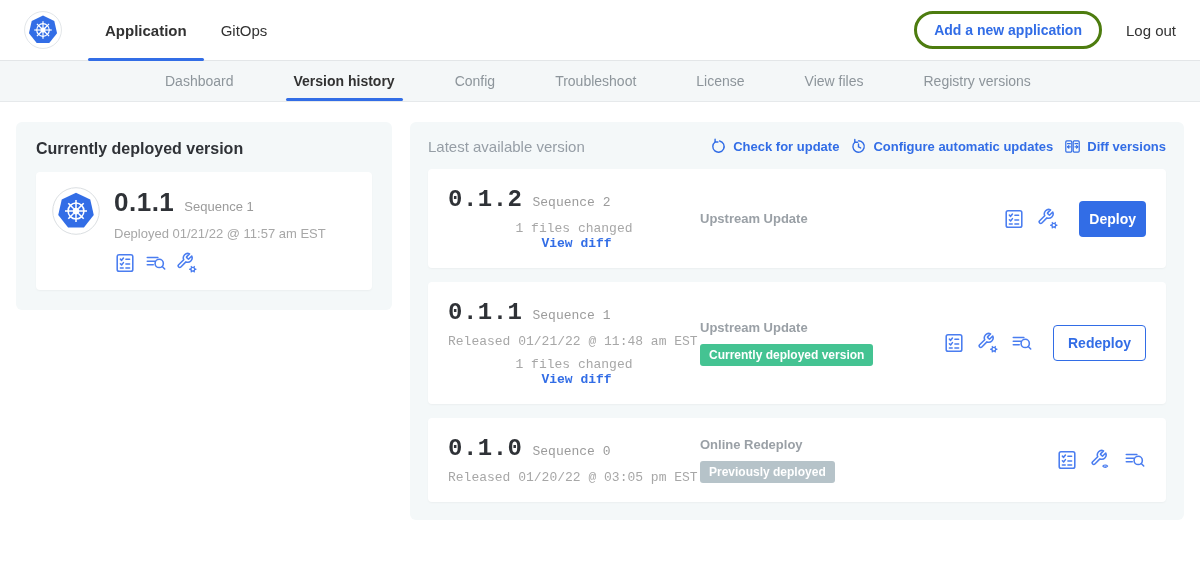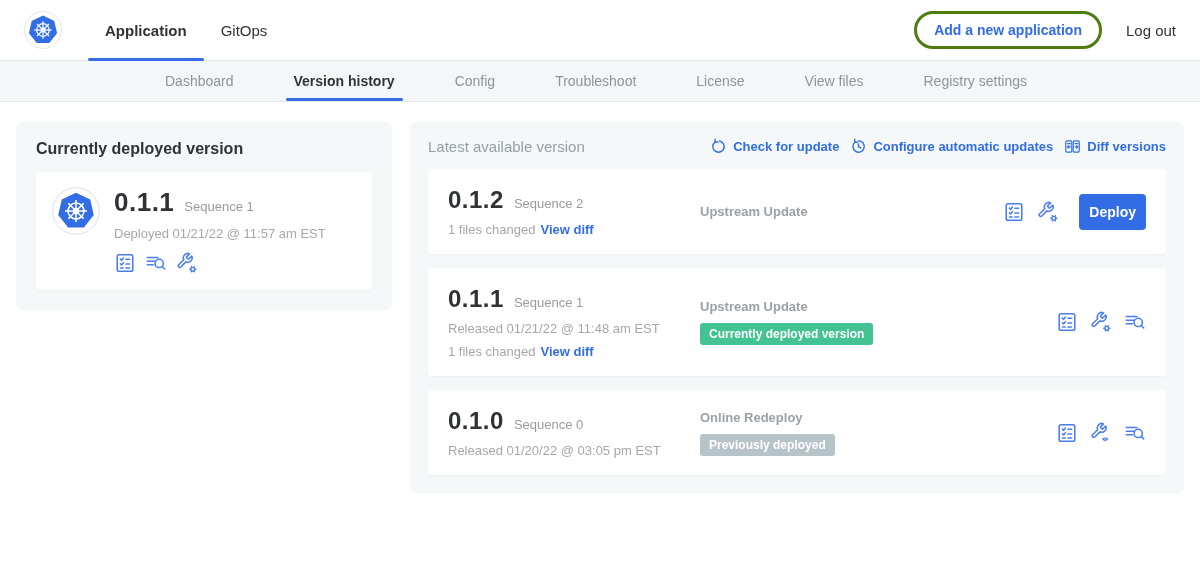--- a/index.html
+++ b/index.html
@@ -58,23 +58,23 @@
   .panel-gray-title { font-size:15px; color:#969ea6; }
   .head-actions { display:flex; align-items:center; gap:11px; }
   .head-action { display:flex; align-items:center; gap:6px; color:#326de6;
     font-size:13px; font-weight:700; cursor:pointer; }
   .head-action .act-icon { width:17px; height:17px; }
   .head-action .act-icon svg { display:block; width:100%; height:100%; }
 
   .version-card { margin-top:14px; background:#fff; border-radius:4px;
     padding:17px 20px; display:flex; align-items:center;
     box-shadow:0 1px 2px rgba(0,0,0,.04); }
-  .vc-col1 { width:252px; flex:0 0 auto; }
+  .vc-col1 { width:252px; flex:0 0 auto;font-family:Liberation Mono, monospace; }
   .vc-version { font-size:24px; font-weight:700; color:#2f3237; letter-spacing:.5px; }
-  .files-line { margin-top:8px; font-size:13px; color:#a7a7a7; display:flex; align-items:center; }
+  .files-line { margin-top:8px; font-size:13px; color:#a7a7a7; display:flex; align-items:center;flex-direction:column; }
   .view-diff { color:#326de6; font-weight:700; margin-left:5px; cursor:pointer; }
   .vc-col2 { flex:1; }
   .source-label { font-size:13px; font-weight:700; color:#9aa0a6; }
   .badge { display:inline-block; margin-top:9px; padding:4px 9px; border-radius:3px;
     font-size:12px; font-weight:700; color:#fff; }
   .badge-green { background:#44c392; }
   .badge-gray { background:#b6c3c9; }
   .vc-col3 { display:flex; align-items:center; gap:12px; }
   .btn-primary { background:#326de6; color:#fff; border:none; border-radius:4px;
     padding:10px 10px; font-size:14px; font-weight:700; cursor:pointer; margin-left:8px;
@@ -185,21 +185,21 @@
   <div class="logout">Log out</div>
 </div>
 
 <div class="subnav">
   <div class="subnav-item">Dashboard</div>
   <div class="subnav-item active">Version history</div>
   <div class="subnav-item">Config</div>
   <div class="subnav-item">Troubleshoot</div>
   <div class="subnav-item">License</div>
   <div class="subnav-item">View files</div>
-  <div class="subnav-item">Registry settings</div>
+  <div class="subnav-item">Registry versions</div>
 </div>
 
 <div class="main">
 
   <div class="panel deployed-panel">
     <div class="deployed-title">Currently deployed version</div>
     <div class="deployed-card">
       <div class="avatar">
         <svg viewBox="0 0 100 100">
             <use href="#i-k8s"></use>
@@ -318,20 +318,21 @@
         <span class="icon-btn">
             <svg viewBox="0 0 24 24">
               <use href="#i-wrench-gear"></use>
             </svg>
           </span>
         <span class="icon-btn">
             <svg viewBox="0 0 24 24">
               <use href="#i-logs"></use>
             </svg>
           </span>
+        <button class="btn-outline">Redeploy</button>
       </div>
     </div>
 
     <div class="version-card">
       <div class="vc-col1">
         <div class="version-line">
           <span class="vc-version">0.1.0</span>
           <span class="sequence">Sequence 0</span>
         </div>
         <div class="meta-text">Released 01/20/22 @ 03:05 pm EST</div>

